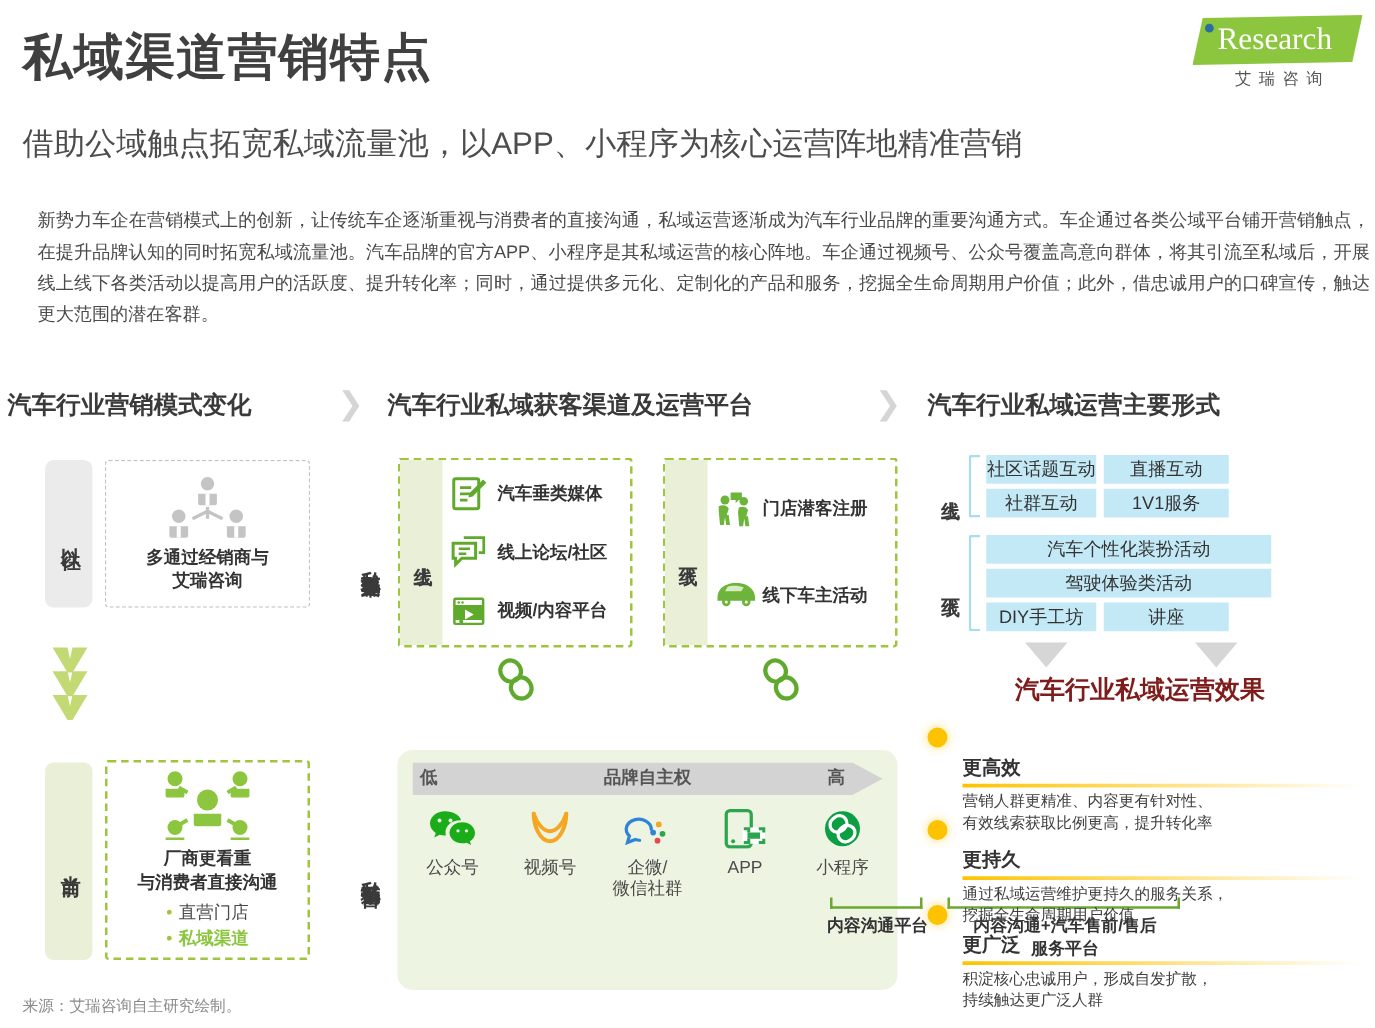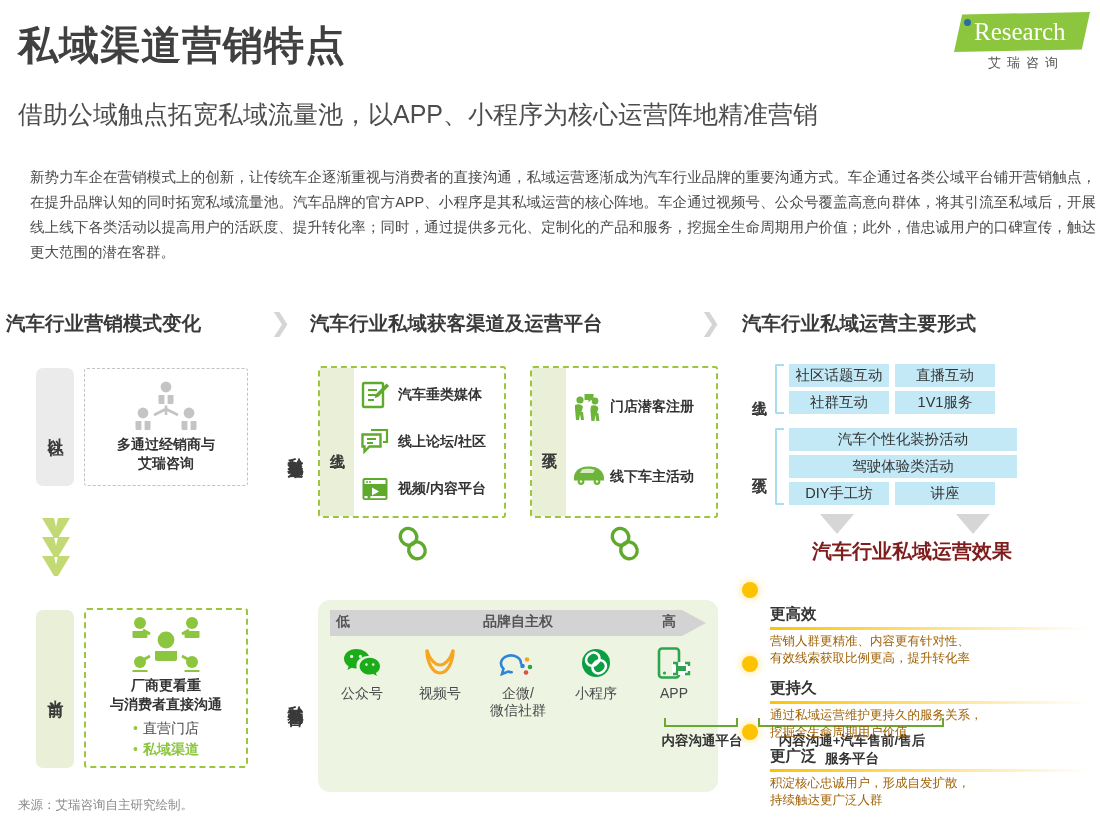--- a/index.html
+++ b/index.html
@@ -175,40 +175,40 @@
   .bracket {
     width: 9px; align-self: stretch; margin: 0 5px 0 3px;
     border: 2px solid #aadcf0; border-right: none; border-radius: 2px 0 0 2px;
   }
   .tag-grid { display: flex; flex-direction: column; gap: 4px; }
   .tag-line { display: flex; gap: 6px; }
   .tag {
     background: #c3e9f7; color: #333; font-size: 14.5px;
     height: 23px; display: flex; align-items: center; justify-content: center;
   }
-  .tag.w1 { width: 100px; }
+  .tag.w1 { width: 88px; }
   .tag.w2 { width: 100px; }
   .tag.wfull { width: 228px; }
 
   #eff-chevs { position: absolute; left: 800px; top: 512px; width: 210px; height: 24px; }
   #eff-title {
     position: absolute; left: 742px; top: 538px; width: 340px;
     text-align: center; font-size: 20px; font-weight: bold; color: #7f1d1d;
   }
   .effect { position: absolute; left: 770px; width: 320px; }
   #effect-0 { top: 576px; }
   #effect-1 { top: 650px; }
   #effect-2 { top: 718px; }
   .eff-dot {
     position: absolute; left: -28px; top: 6px; width: 16px; height: 16px;
     border-radius: 50%; background: #fdc300; box-shadow: 0 0 7px 2px rgba(253,195,0,.30);
   }
   .eff-head { font-size: 15.5px; font-weight: bold; color: #333; padding-bottom: 2px; margin-top: 28px; }
   .eff-rule { height: 2.5px; background: linear-gradient(to right, #fdc300, #ffffff); }
-  .eff-body { margin-top: 3px; font-size: 12.5px; line-height: 17px; color: #a16207; }
+  .eff-body { margin-top: 3px; font-size: 12.5px; line-height: 17px; color: #404040; }
 
   #footer {
     position: absolute; left: 18px; top: 797px;
     font-size: 12.5px; color: #8b8b8b;
   }
 </style>
 </head>
 <body>
 
 <div id="page-title">私域渠道营销特点</div>
@@ -435,45 +435,45 @@
         </svg>
       </span>
       <span class="plbl">
         <span>企微/</span><br>
         <span>微信社群</span>
       </span>
     </div>
 
     <div class="plat-item">
       <span class="pic">
-        <svg width="36" height="32" viewBox="0 0 36 32">
-            <circle cx="18" cy="16" r="14" fill="#0c9e43"></circle>
-            <g transform="rotate(-40 18 16)" fill="none" stroke="#ffffff" stroke-width="2.6" stroke-linecap="round">
-              <rect x="11" y="5" width="14" height="12" rx="6"></rect>
-              <rect x="11" y="15" width="14" height="12" rx="6"></rect>
-            </g>
-          </svg>
-      </span>
-      <span class="plbl">小程序</span>
-    </div>
-
-    <div class="plat-item">
-      <span class="pic">
         <svg width="38" height="32" viewBox="0 0 38 32">
             <rect x="4" y="1.5" width="20" height="29" rx="3" fill="none" stroke="#2da44e" stroke-width="2.6"></rect>
             <circle cx="9.5" cy="26" r="1.6" fill="#2da44e"></circle>
             <rect x="17" y="15" width="18" height="13" fill="#ffffff"></rect>
             <g fill="none" stroke="#2da44e" stroke-width="2.4">
               <path d="M18 16h4v3M30 16h4v3M18 27h4v-3M30 27h4v-3"></path>
             </g>
             <rect x="21" y="19" width="10" height="5" fill="#2da44e"></rect>
           </svg>
       </span>
       <span class="plbl">APP</span>
     </div>
+
+    <div class="plat-item">
+      <span class="pic">
+        <svg width="36" height="32" viewBox="0 0 36 32">
+            <circle cx="18" cy="16" r="14" fill="#0c9e43"></circle>
+            <g transform="rotate(-40 18 16)" fill="none" stroke="#ffffff" stroke-width="2.6" stroke-linecap="round">
+              <rect x="11" y="5" width="14" height="12" rx="6"></rect>
+              <rect x="11" y="15" width="14" height="12" rx="6"></rect>
+            </g>
+          </svg>
+      </span>
+      <span class="plbl">小程序</span>
+    </div>
   </div>
 
   <div class="brace" id="brace-0"></div>
   <div class="brace-cap" id="brace-cap-0">内容沟通平台</div>
   <div class="brace" id="brace-1"></div>
   <div class="brace-cap" id="brace-cap-1">
     <span>内容沟通+汽车售前/售后</span><br>
     <span>服务平台</span>
   </div>
 </div>

